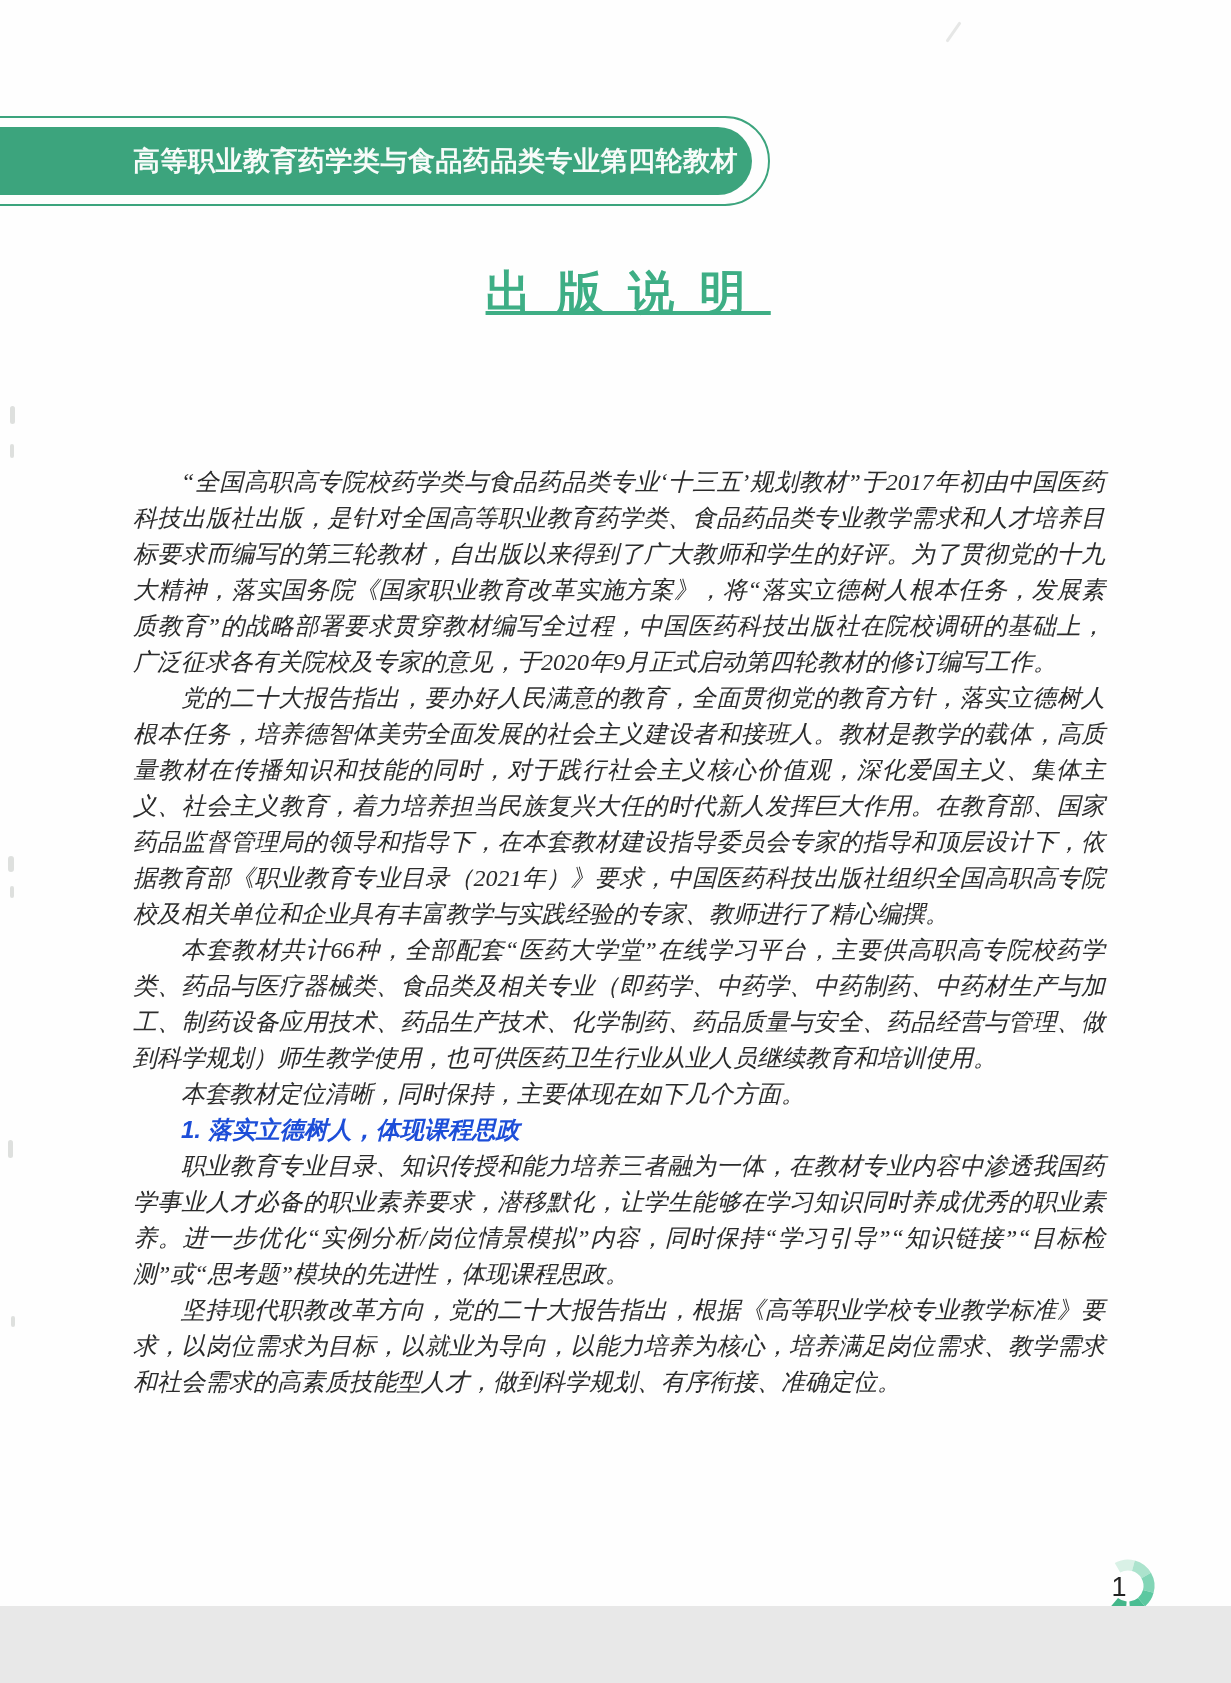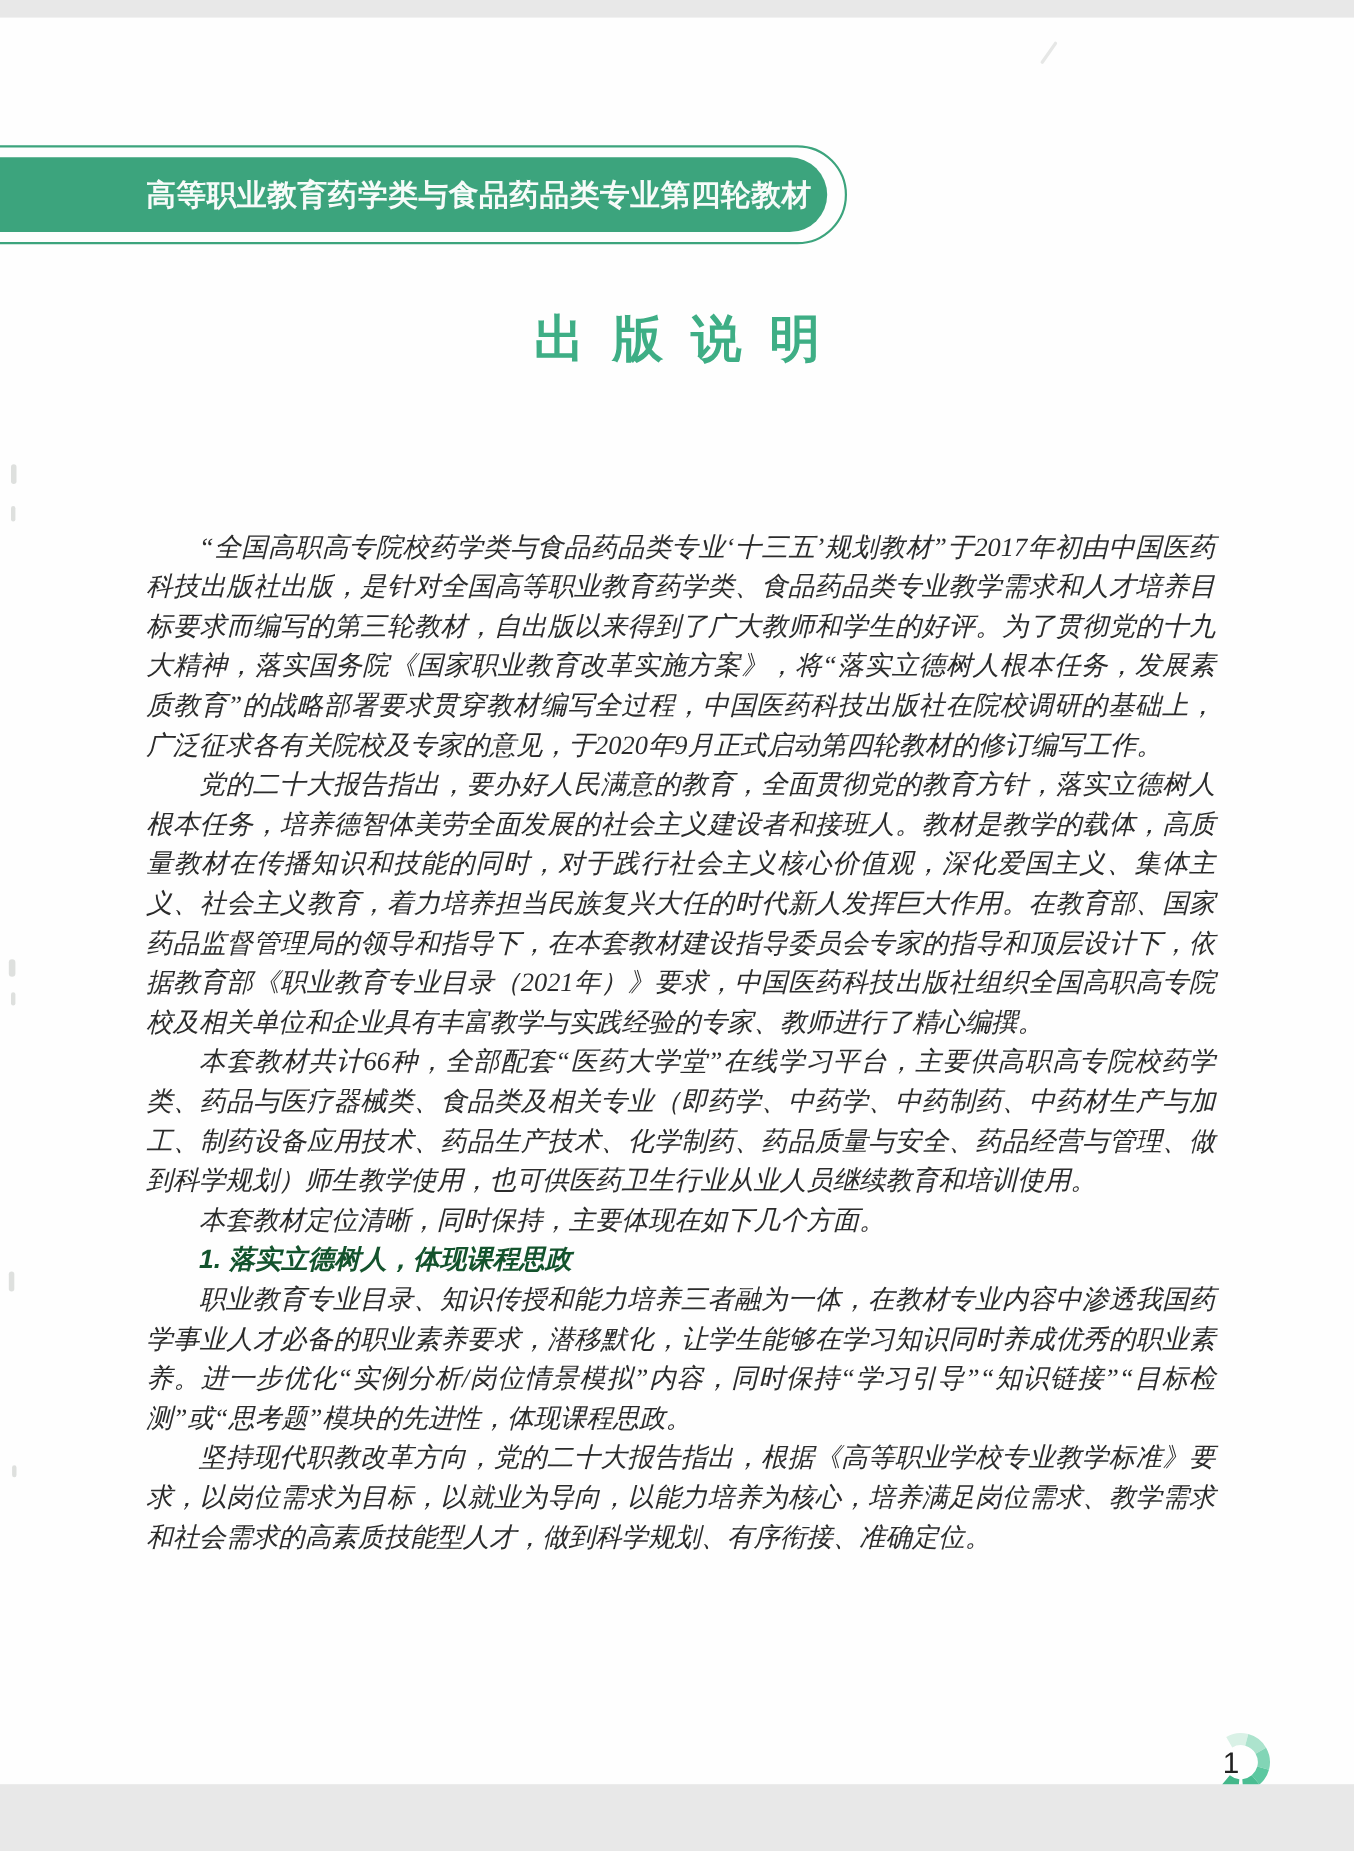--- a/index.html
+++ b/index.html
@@ -1,20 +1,20 @@
 <!DOCTYPE html>
 <html><head>
 <meta charset="utf-8">
 <style>
   html, body { margin: 0; padding: 0; background: #e8e8e8; }
   .page {
     position: relative;
     width: 1231px;
     height: 1606px;
-    margin: 16px auto;
+    margin: 0 auto;
     background: #fefefe;
     overflow: hidden;
     font-family: "Liberation Serif", "DejaVu Serif", serif;
     color: #2b2b2b;
   }
 
   
   .banner-outline {
     position: absolute;
     left: -24px; top: 116px;
@@ -48,20 +48,21 @@
     left: 0; top: 262px;
     width: 1231px;
     margin: 0;
     text-align: center;
     font-family: "Liberation Serif", "DejaVu Serif", serif;
     font-weight: 700;
     font-size: 46px;
     letter-spacing: 0.55em;
     text-indent: 0.55em;
     color: #3eae85;
+    text-decoration: underline;
   }
 
   
   .doc-body {
     position: absolute;
     left: 133px; top: 464px;
     width: 972px;
     font-size: 24px;
     line-height: 36px;
     text-align: justify;
@@ -71,21 +72,21 @@
     margin: 0;
     text-indent: 2em;
   }
   .doc-body .section-heading {
     margin: 0;
     padding-left: 2em;
     font-family: "Liberation Sans", "DejaVu Sans", sans-serif;
     font-weight: 700;
     font-size: 24px;
     line-height: 36px;
-    color: #14532d;
+    color: #1d4ed8;
     text-align: left;
   }
 
   
   .footer-ring {
     position: absolute;
     left: 1099px; top: 1557px;
     width: 58px; height: 58px;
   }
   .footer-page-number {

